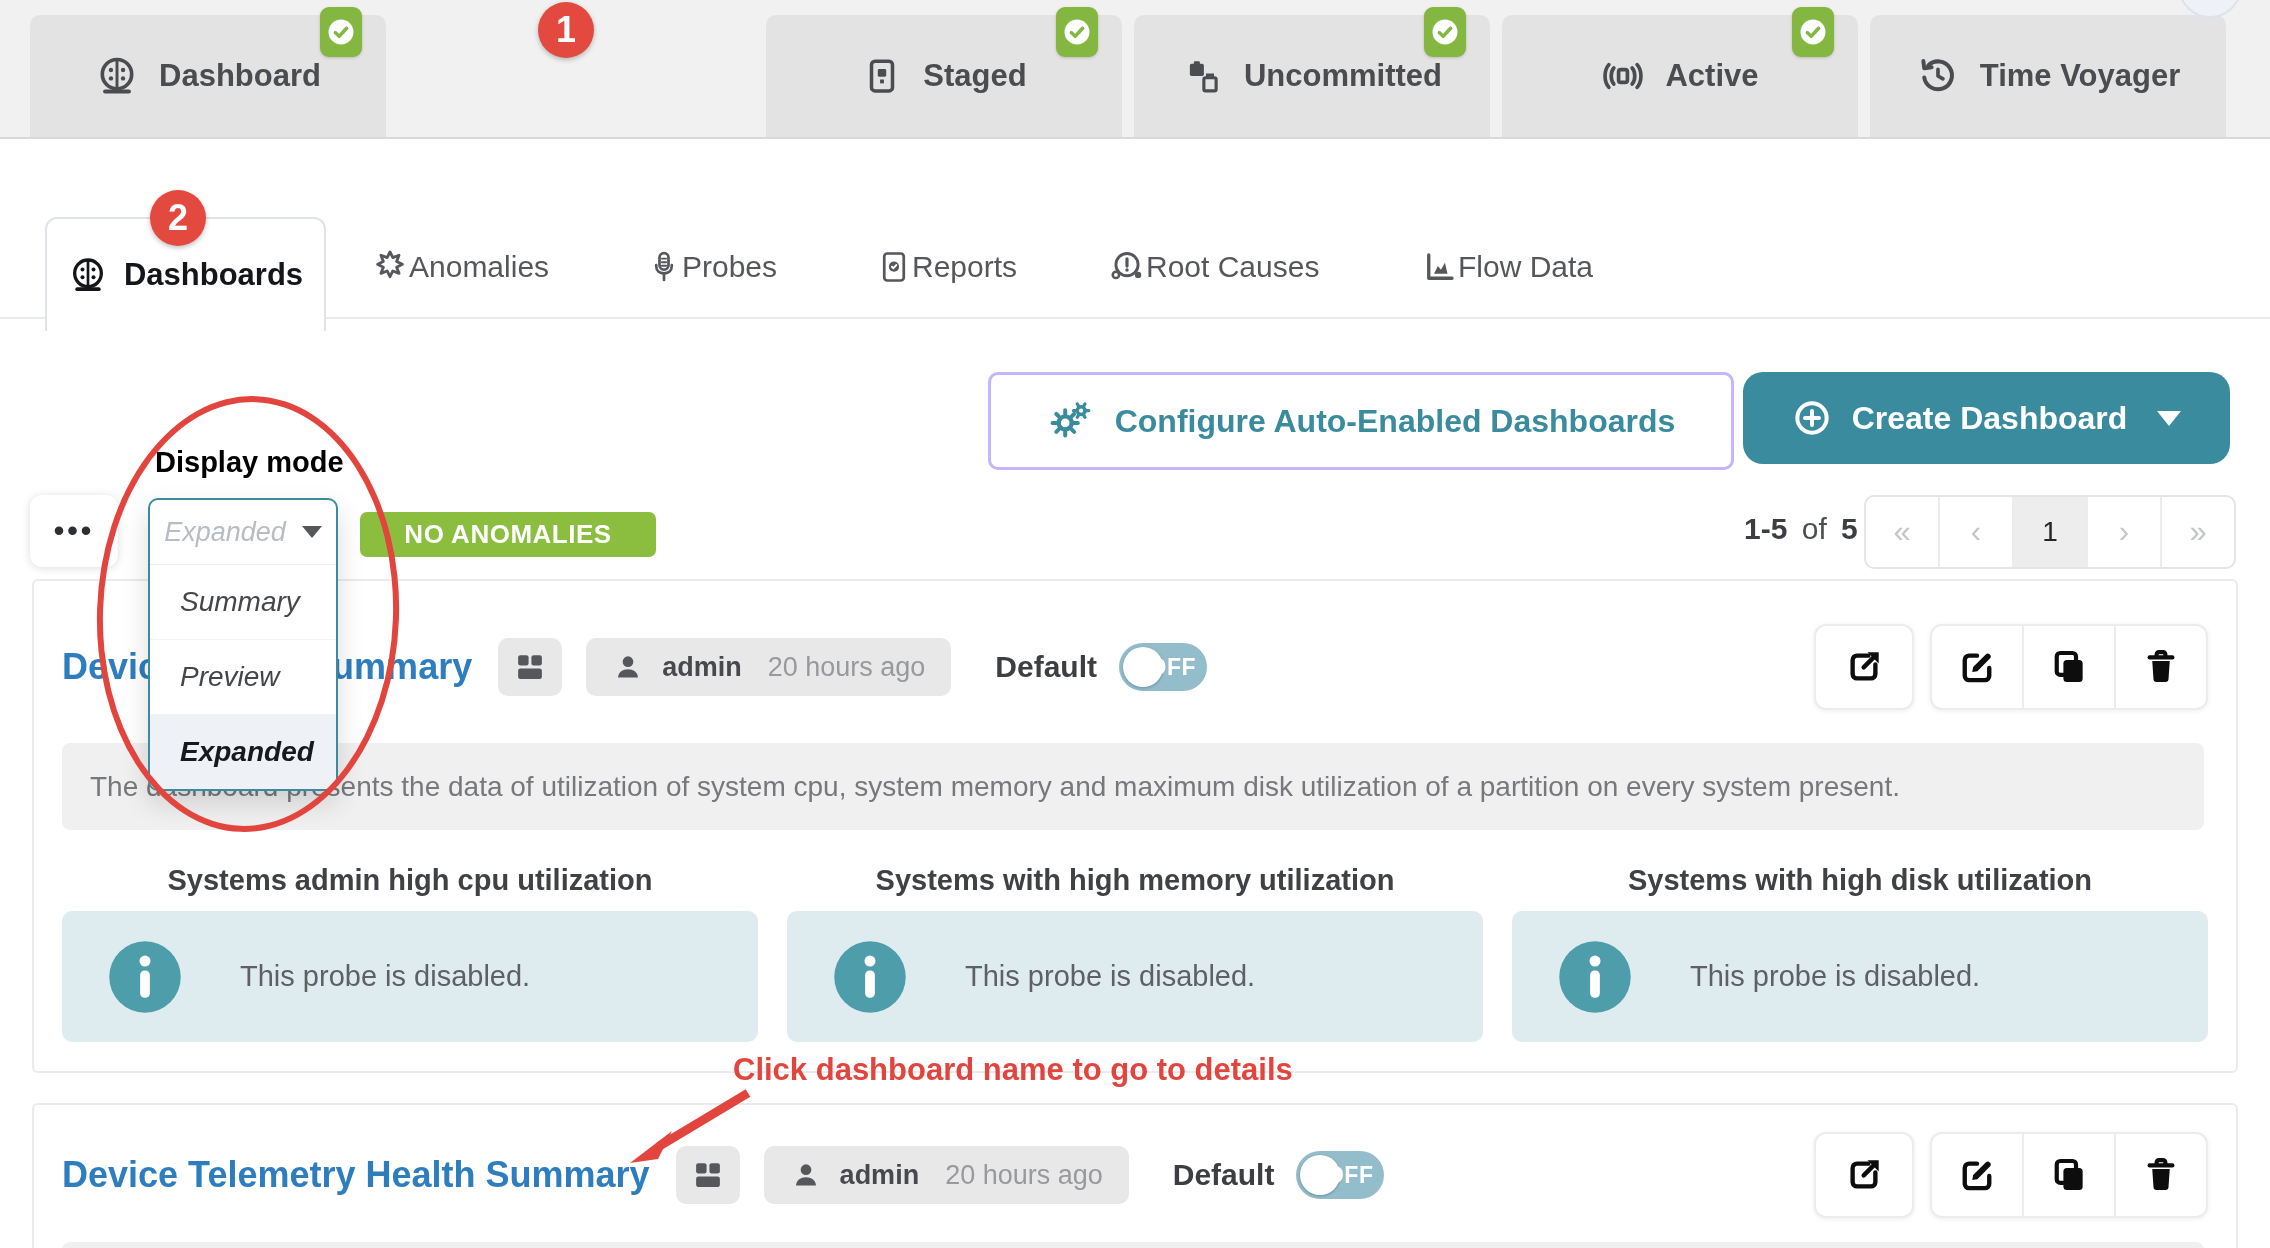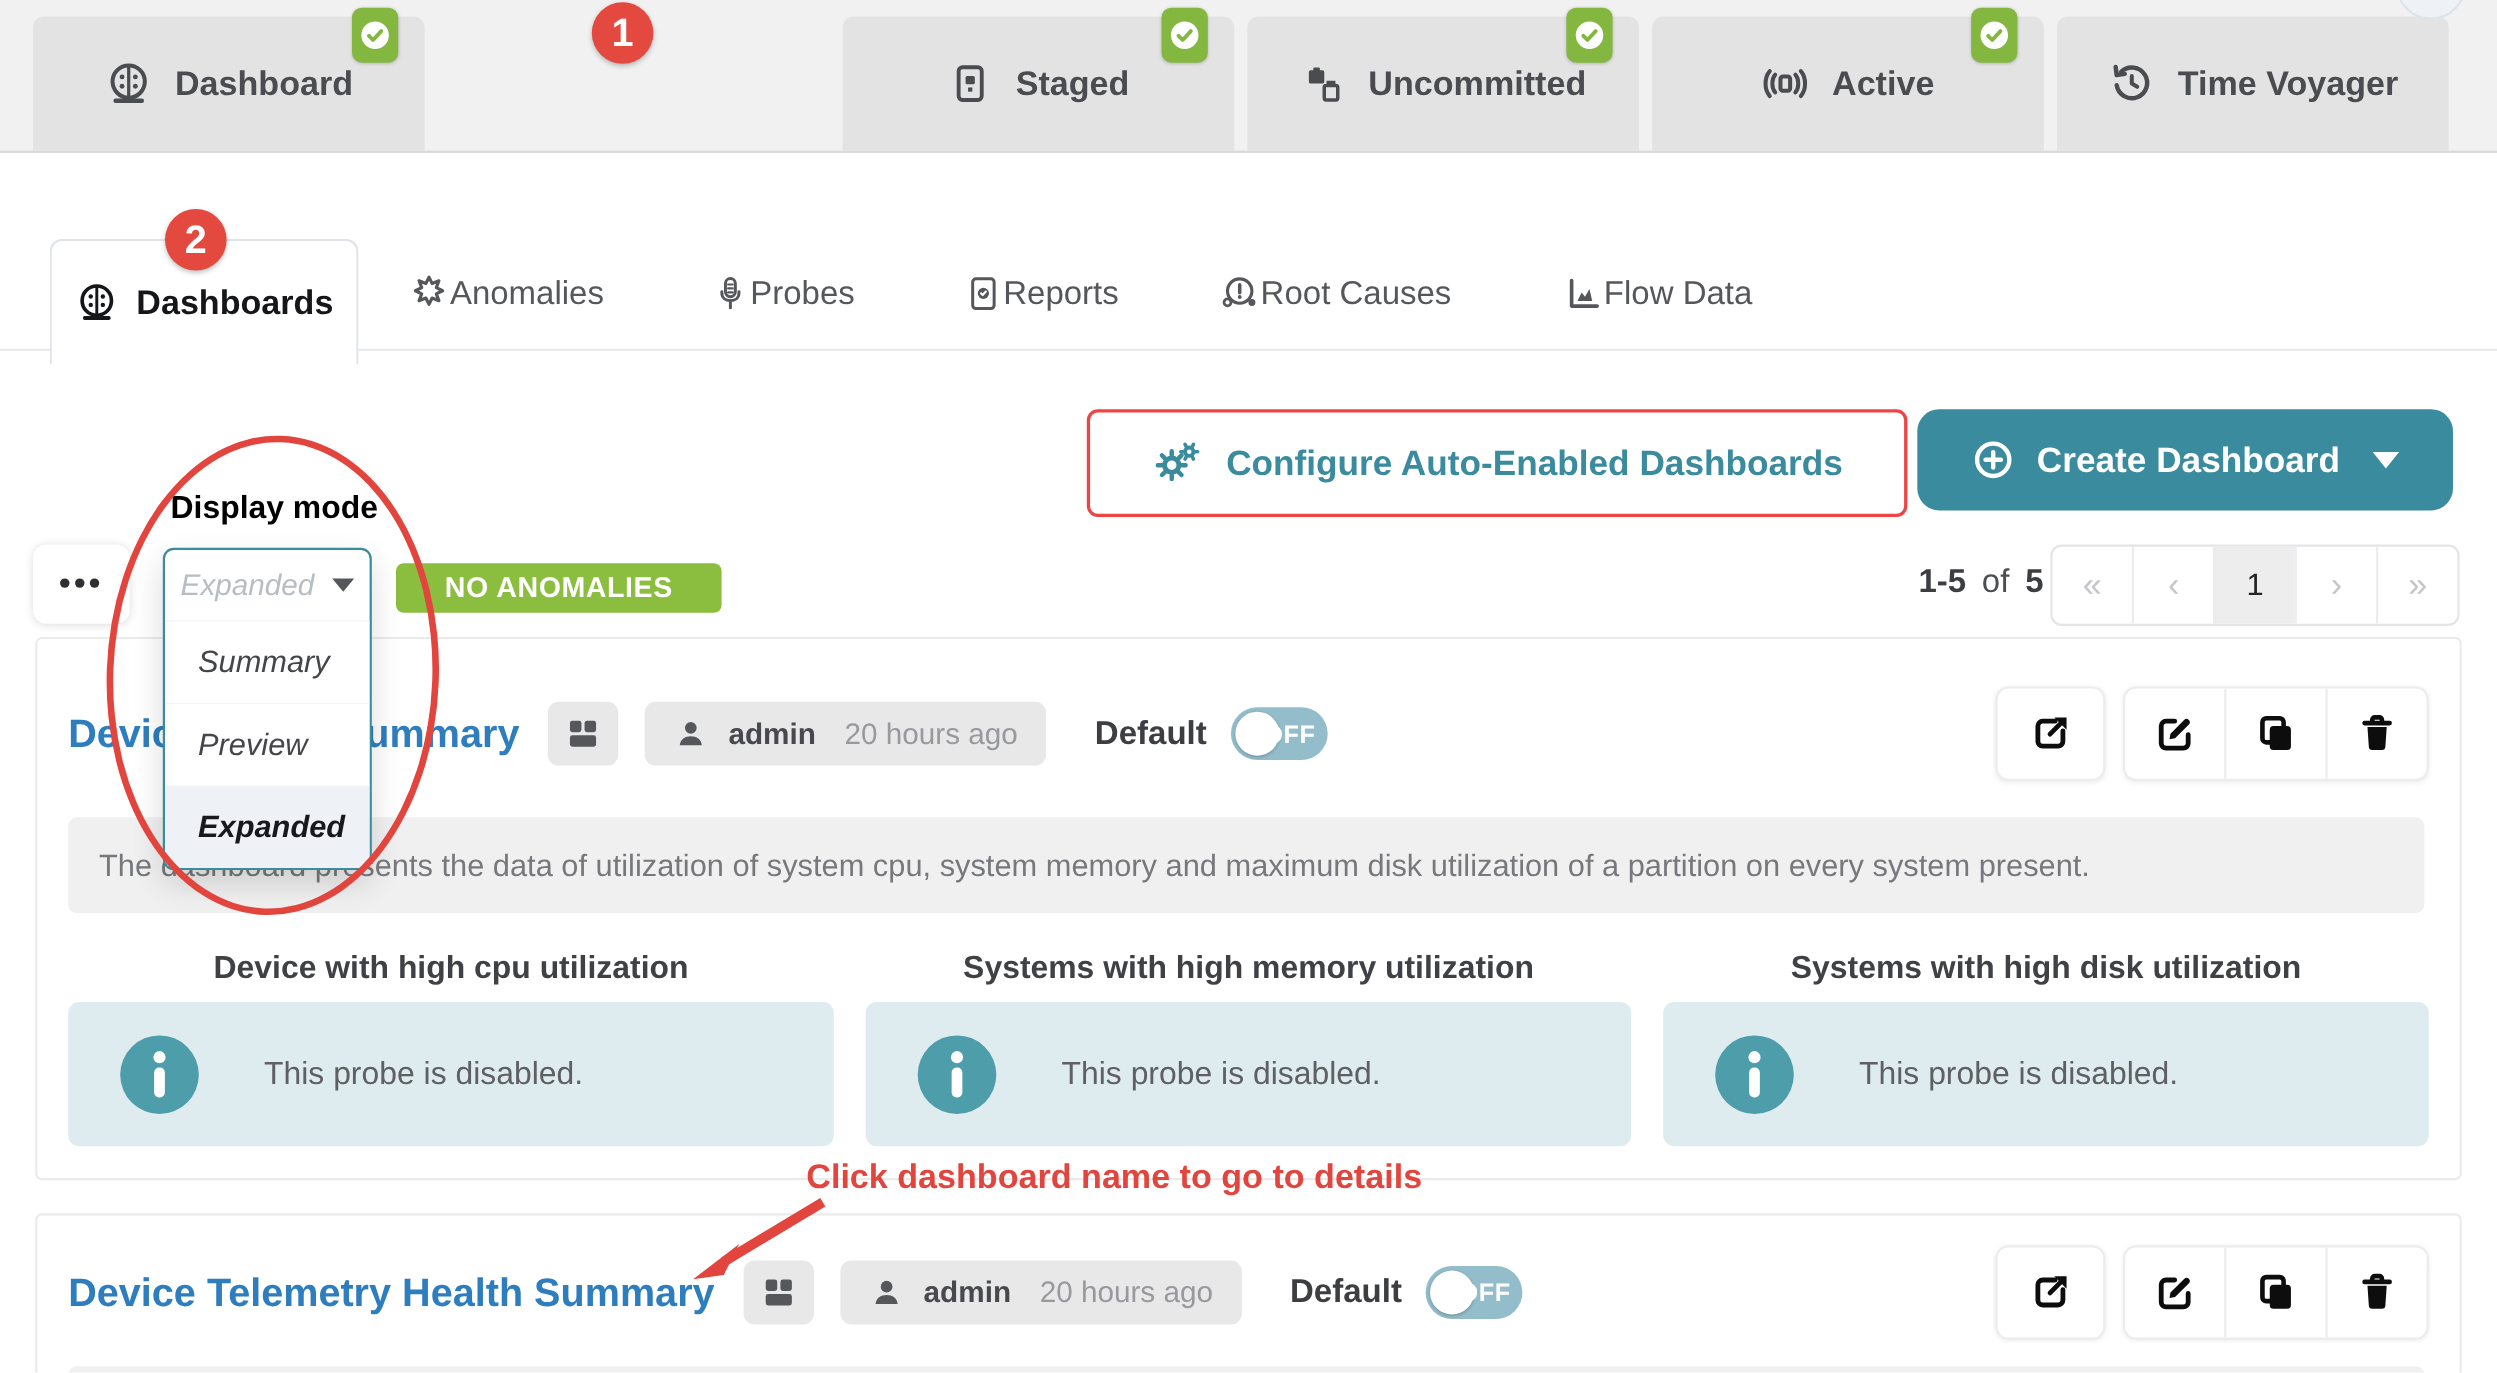--- a/index.html
+++ b/index.html
@@ -29,21 +29,21 @@
        border-top:2px solid #e8eaed;z-index:1;}
   .subtab-active{position:absolute;left:45px;top:217px;width:277px;height:112px;background:#fff;
        border:2px solid #e0e4e8;border-bottom:none;border-radius:12px 12px 0 0;z-index:2;
        display:flex;align-items:center;justify-content:center;gap:16px;
        font-weight:bold;font-size:31px;color:#141619;cursor:pointer;}
   .subtab-item{position:absolute;top:239px;height:56px;display:flex;align-items:center;
        color:#55575b;font-size:30px;cursor:pointer;z-index:2;}
 
   
   .btn-configure{position:absolute;left:988px;top:372px;width:740px;height:92px;background:#fff;
-       border:3px solid #ef4444;border-radius:10px;color:#3a8b9e;font-weight:bold;font-size:32px;
+       border:3px solid #c4b5fd;border-radius:10px;color:#3a8b9e;font-weight:bold;font-size:32px;
        display:flex;align-items:center;justify-content:center;gap:22px;cursor:pointer;}
   .btn-create{position:absolute;left:1743px;top:372px;width:487px;height:92px;background:#3a8b9e;
        border-radius:20px;color:#ffffff;font-weight:bold;font-size:32px;
        display:flex;align-items:center;justify-content:center;gap:20px;cursor:pointer;}
   .caret-down{width:0;height:0;border-left:12px solid transparent;border-right:12px solid transparent;
        border-top:15px solid #ffffff;margin-left:10px;}
 
   
   .display-mode-label{position:absolute;left:155px;top:446px;font-size:29px;font-weight:bold;color:#000000;z-index:6;}
   .more-btn{position:absolute;left:30px;top:495px;width:88px;height:72px;background:#fff;border-radius:12px;
@@ -397,21 +397,21 @@
               <path d="M9.5 6V4.8a1.3 1.3 0 0 1 1.3-1.3h2.4a1.3 1.3 0 0 1 1.3 1.3V6" stroke-width="2.4"></path>
               <path d="M7 8.5h10l-.7 10.3a1.8 1.8 0 0 1-1.8 1.7H9.5a1.8 1.8 0 0 1-1.8-1.7z" fill="currentColor" stroke="none"></path>
               </svg>
           </span>
         </span>
       </span>
     </div>
 
     <div class="card-desc">The dashboard presents the data of utilization of system cpu, system memory and maximum disk utilization of a partition on every system present.</div>
 
-    <div class="probe-head p1">Device with high cpu utilization</div>
+    <div class="probe-head p1">Systems admin high cpu utilization</div>
     <div class="probe-head p2">Systems with high memory utilization</div>
     <div class="probe-head p3">Systems with high disk utilization</div>
 
     <div class="probe-box p1">
       <span class="info-icon">
         <svg width="78" height="78" viewBox="0 0 24 24">
             <circle cx="12" cy="12" r="11" fill="currentColor"></circle>
           <circle cx="12" cy="7.1" r="1.7" fill="#fff"></circle>
             <rect x="10.5" y="10" width="3" height="8.4" rx="1.4" fill="#fff"></rect>
           </svg>

